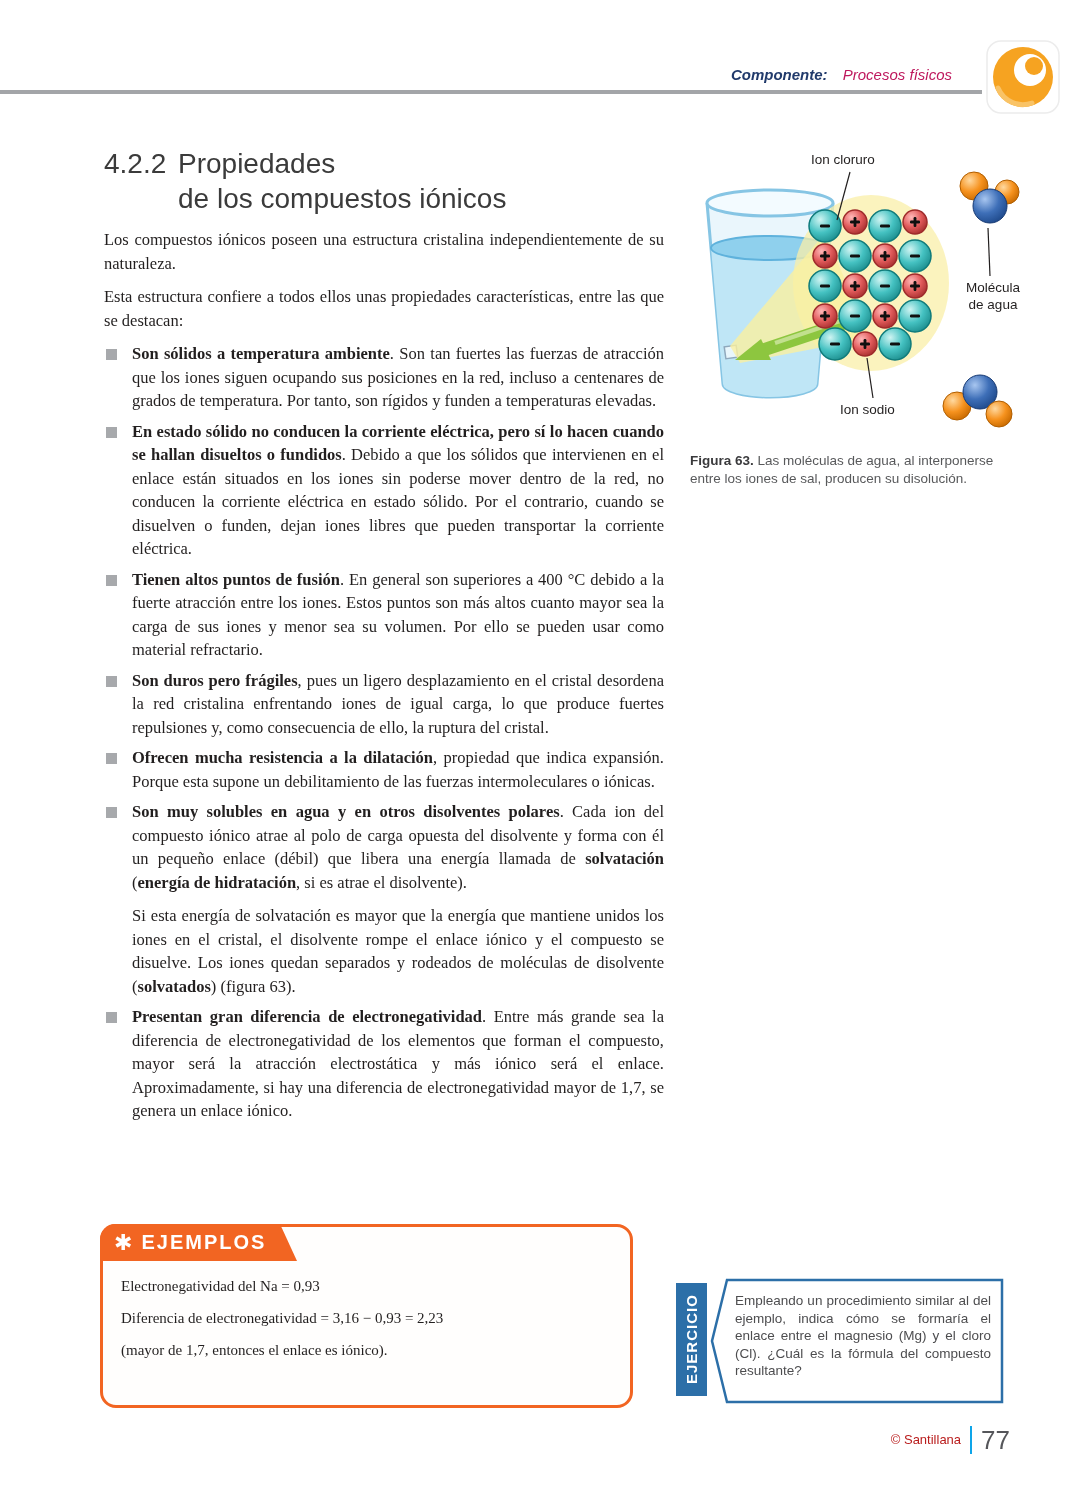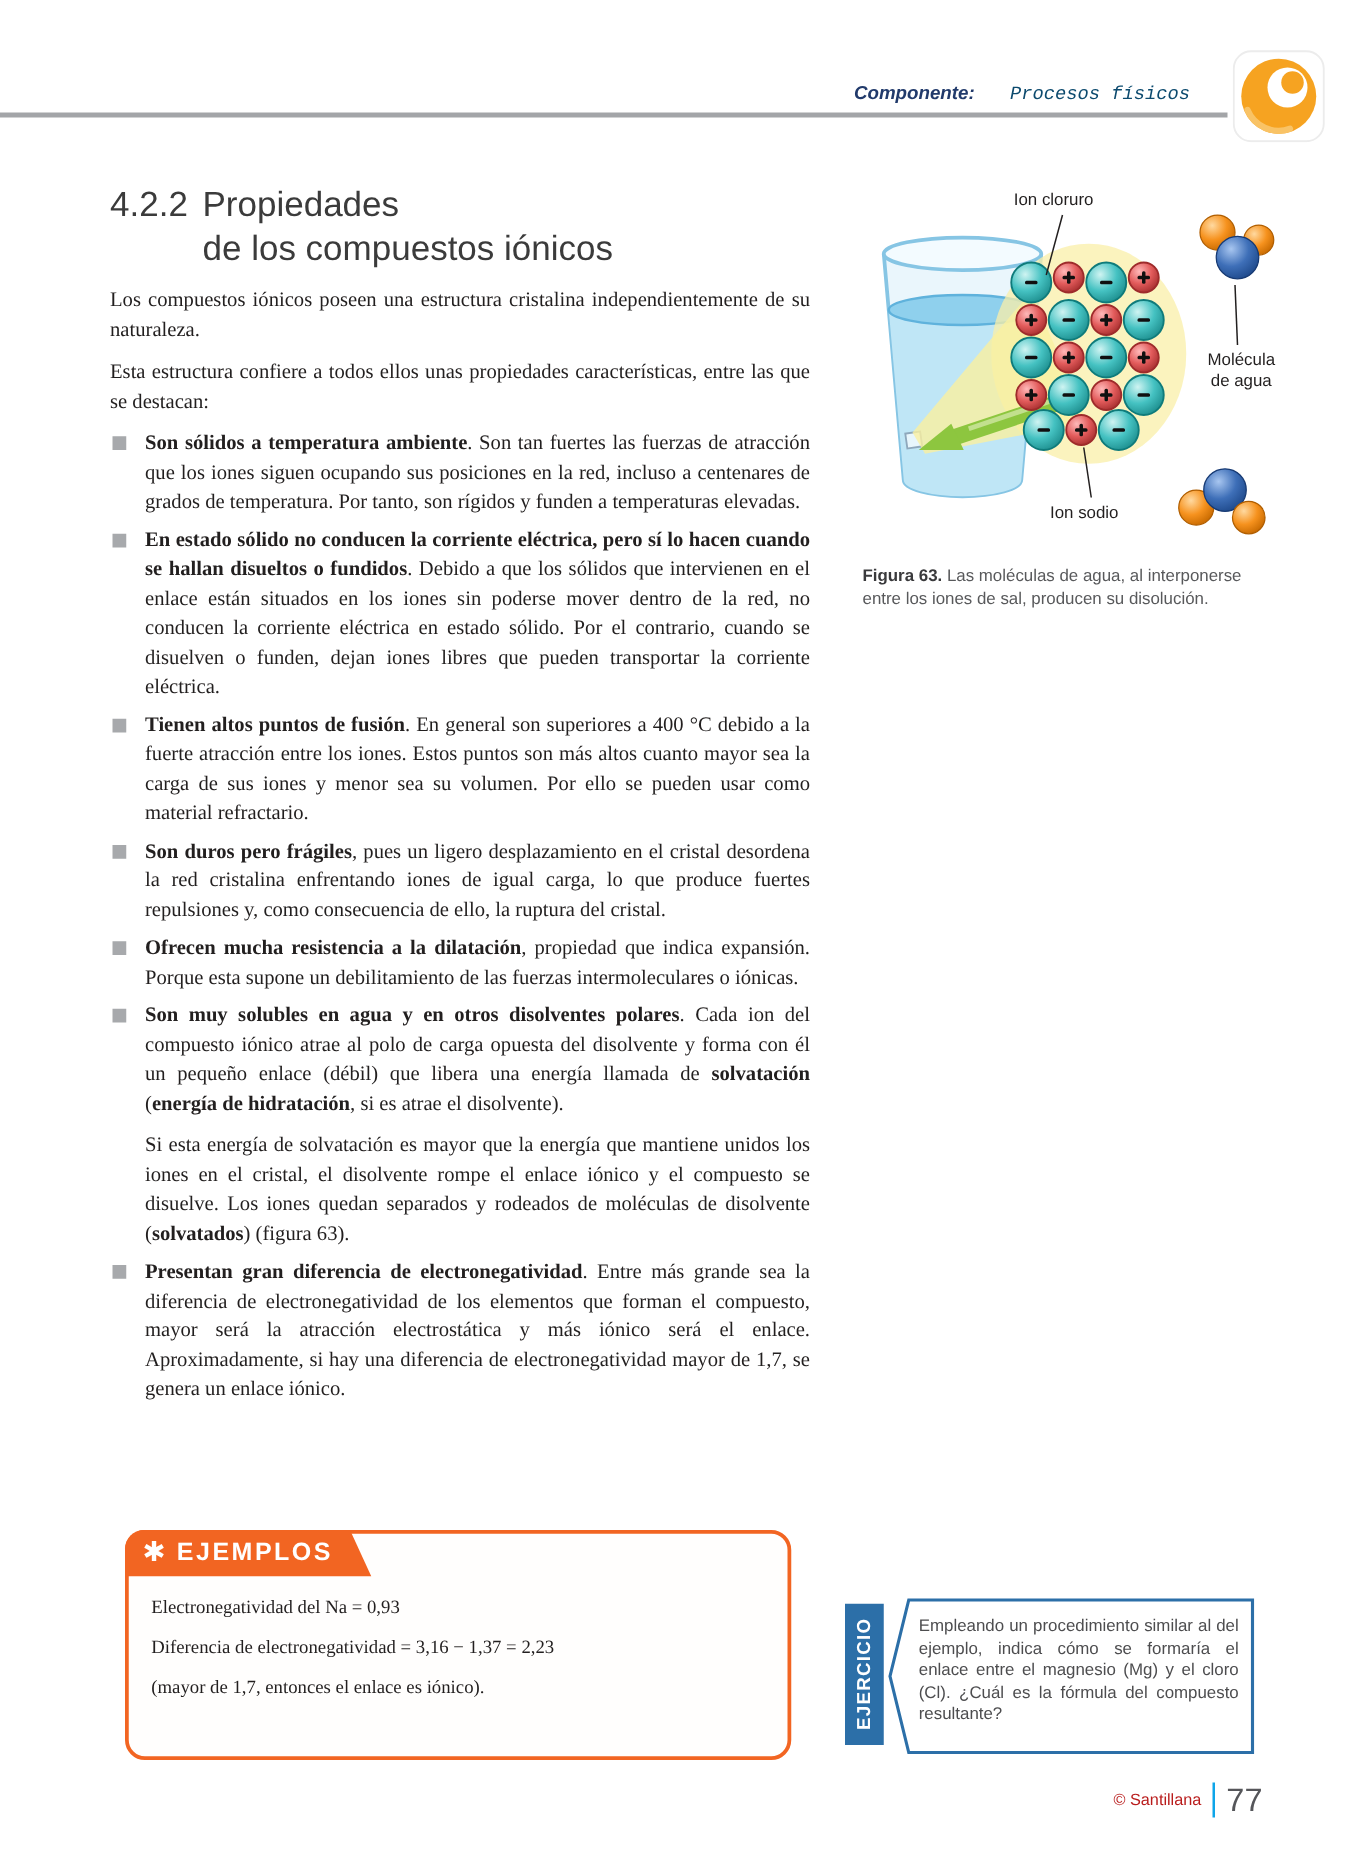--- a/index.html
+++ b/index.html
@@ -8,26 +8,26 @@
     font-family:"Liberation Serif", serif; color:#221f1f; overflow:hidden;
   }
 
   
   .header-text {
     position:absolute; top:66px; right:128px;
     font-family:"Liberation Sans", sans-serif; font-size:15px; font-style:italic;
     white-space:nowrap;
   }
   .comp-label { font-weight:bold; color:#213a6b; }
-  .comp-value { color:#0c4a6e; margin-left:24px;font-family:Liberation Mono, monospace; }
+  .comp-value { color:#be185d; margin-left:11px; }
   .header-rule { position:absolute; top:90px; left:0; width:982px; height:4px; background:#a3a5a8; }
   .logo { position:absolute; top:40px; left:986px; width:74px; height:74px; }
 
   
-  .left-col { position:absolute; left:88px; top:146px; width:560px; }
+  .left-col { position:absolute; left:104px; top:146px; width:560px; }
   .heading {
     display:flex; font-family:"Liberation Sans", sans-serif;
     font-size:28px; line-height:35px; color:#3b3b3b; font-weight:400;
     margin:0 0 12px 0;
   }
   .h-num { width:74px; flex:0 0 auto; }
   p.body { font-size:16.5px; line-height:23.5px; text-align:justify; margin:0 0 10px 0; }
   ul.bullets { list-style:none; margin:6px 0 0 0; padding:0; }
   ul.bullets li {
     position:relative; padding-left:28px; margin:0 0 7px 0;
@@ -290,21 +290,21 @@
     <b>Figura 63.</b><span> Las moléculas de agua, al interponerse entre los iones de sal, producen su disolución.</span>
   </div>
 
   <div class="ejemplos">
     <div class="ej-tab">
       <span class="ej-asterisk">✱</span>
       <span class="ej-title">EJEMPLOS</span>
     </div>
     <div class="ej-body">
         <p>Electronegatividad del Na = 0,93</p>
-        <p>Diferencia de electronegatividad = 3,16 − 1,37 = 2,23</p>
+        <p>Diferencia de electronegatividad = 3,16 − 0,93 = 2,23</p>
         <p>(mayor de 1,7, entonces el enlace es iónico).</p>
       </div>
   </div>
 
   <div class="ejer-label">EJERCICIO</div>
   <svg class="ejer-bubble-svg" viewBox="0 0 300 130">
     <path d="M20,3 L295,3 L295,125 L20,125 L5,64 Z" fill="#ffffff" stroke="#2C6FA8" stroke-width="2.5"></path>
   </svg>
   <div class="ejer-text">Empleando un procedimiento similar al del ejemplo, indica cómo se formaría el enlace entre el magnesio (Mg) y el cloro (Cl). ¿Cuál es la fórmula del compuesto resultante?</div>
 

